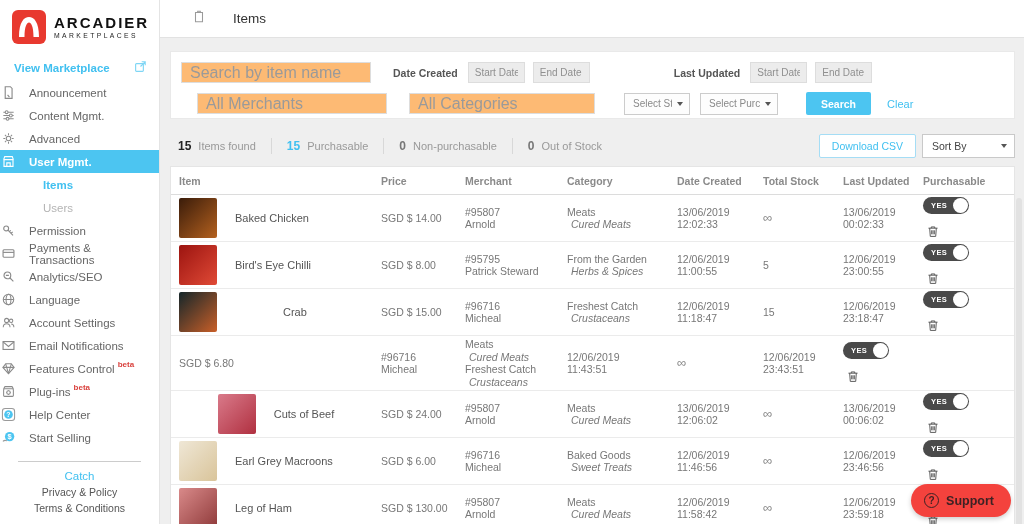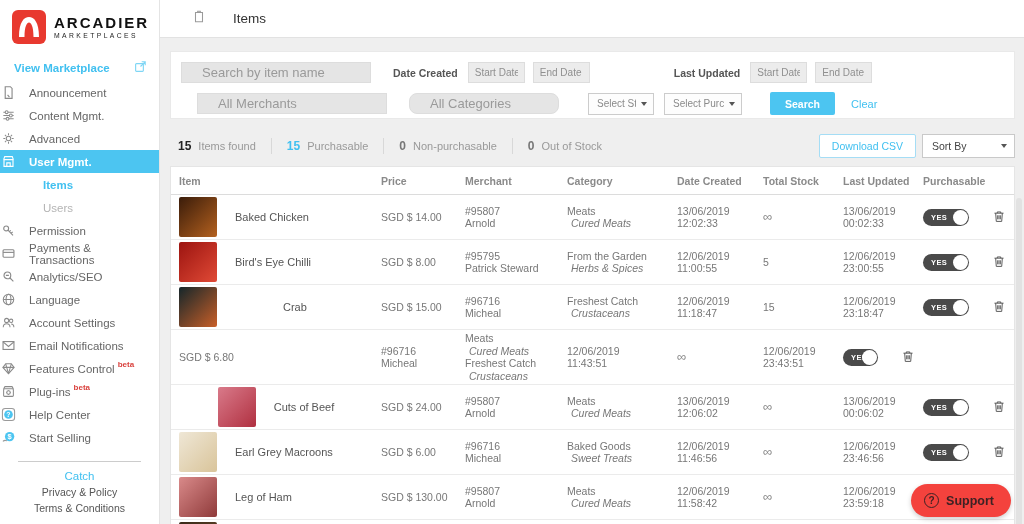--- a/index.html
+++ b/index.html
@@ -32,21 +32,21 @@
   .topbar { height:38px; background:#fff; border-bottom:1px solid #e2e2e2; display:flex; align-items:center; padding-left:32px; gap:27px; }
   .topbar .page-title { font-size:13.5px; color:#333; }
   .topbar svg { width:14px; height:15px; color:#9a9a9a; }
 
   .content { position:absolute; top:38px; left:0; right:0; bottom:0; }
 
   
   .filter-card { position:absolute; left:10px; right:9px; top:13px; height:68px; background:#fff; border:1px solid #e9e9e9; padding:10px 10px; }
   .f-row { display:flex; align-items:center; }
   .f-row + .f-row { margin-top:9px;margin-left:16px; }
-  input.txt { height:21px; border:1px solid #ddd; background:#e5e5e5; padding:0 20px; font-size:13px; color:#555; font-family:inherit; outline:none; }
+  input.txt { height:21px; border:1px solid #ddd; background:#fdba74; padding:0 8px; font-size:16px; color:#555; font-family:inherit; outline:none; }
   input.txt::placeholder { color:#9a9a9a; }
   input.date { height:21px; width:57px; border:1px solid #ddd; background:#ececec; padding:0 6px; font-size:10px; color:#777; font-family:inherit; outline:none; }
   input.date::placeholder { color:#8f8f8f; }
   .f-label { font-size:10.5px; font-weight:bold; color:#555; white-space:nowrap; }
   .sel { height:22px; border:1px solid #ccc; background:#fdfdfd; display:flex; align-items:center; justify-content:space-between; padding:0 6px 0 8px; font-size:10px; color:#8a8a8a; cursor:pointer; white-space:nowrap; overflow:hidden; }
   .caret { width:0; height:0; border-left:3.5px solid transparent; border-right:3.5px solid transparent; border-top:4.5px solid #555; margin-left:5px; flex:0 0 auto; }
   .btn-search { height:23px; border:none; background:#4cc5f1; color:#fff; font-weight:bold; font-size:10.5px; padding:0 15px; cursor:pointer; border-radius:2px; font-family:inherit; }
   .link-clear { color:#41c0f0; font-size:11px; cursor:pointer; }
 
   
@@ -66,21 +66,21 @@
   .thead, .trow { display:grid; grid-template-columns:202px 84px 102px 110px 86px 80px 80px 1fr; }
   .thead { height:28px; align-items:center; border-bottom:1px solid #dcdcdc; }
   .th { font-size:10.5px; font-weight:bold; color:#8a8a8a; padding-left:8px; }
   .trow { min-height:45px; align-items:center; border-bottom:1px solid #ebebeb; padding:2px 0; }
   .td { font-size:10.5px; color:#777; padding-left:8px; line-height:12.5px; }
   .td-item { display:flex; align-items:center; }
   .item-img { width:38px; height:40px; border-radius:2px; margin-left:8px; flex:0 0 38px; }
   .item-name { margin-left:18px; font-size:11px; color:#555; }
   .cat-line.ind { padding-left:4px;font-style:italic; }
   .stock-inf { font-size:13px; color:#888; }
-  .td-purch { display:flex; flex-direction:row; gap:20px; align-items:flex-start; }
+  .td-purch { display:flex; flex-direction:column; gap:10px; align-items:flex-start; }
   .toggle { width:46px; height:17px; background:#4a4a4a; border-radius:9px; position:relative; cursor:pointer; }
   .toggle .tg-label { position:absolute; left:8px; top:5px; font-size:7.5px; font-weight:bold; color:#fff; letter-spacing:.4px; line-height:8px; }
   .toggle .tg-knob { position:absolute; right:1px; top:1px; width:15px; height:15px; background:#fff; border-radius:50%; }
   .trash { width:14px; height:15px; color:#555; cursor:pointer; margin-left:3px; }
   .trash svg { width:14px; height:15px; }
 
   .scrollbar { position:absolute; right:2px; top:160px; width:6px; height:354px; background:#e2e2e2; border-radius:3px; z-index:6; }
 
   .support-btn { position:absolute; right:13px; bottom:7px; background:#f4423d; border:none; border-radius:17px; height:33px; padding:0 17px 0 13px; display:flex; align-items:center; gap:7px; cursor:pointer; z-index:10; font-family:inherit; box-shadow:0 2px 5px rgba(0,0,0,.2); }
   .support-btn .q-icon { width:15px; height:15px; border:1.6px solid #3d2224; border-radius:50%; color:#3d2224; font-size:10px; font-weight:bold; display:flex; align-items:center; justify-content:center; line-height:1; }
@@ -283,21 +283,21 @@
         <input class="txt" style="width: 190px;" placeholder="Search by item name">
         <span class="f-label" style="margin-left:22px">Date Created</span>
         <input class="date" style="margin-left: 10px;" placeholder="Start Date">
         <input class="date" style="margin-left: 8px;" placeholder="End Date">
         <span class="f-label" style="margin-left:84px">Last Updated</span>
         <input class="date" style="margin-left: 10px;" placeholder="Start Date">
         <input class="date" style="margin-left: 8px;" placeholder="End Date">
       </div>
       <div class="f-row">
         <input class="txt" style="width: 190px;" placeholder="All Merchants">
-        <input class="txt" style="margin-left: 22px; width: 150px; border-radius: 8px;" placeholder="All Categories">
+        <input class="txt" style="margin-left: 22px; width: 186px;" placeholder="All Categories">
         <div class="sel" style="margin-left:29px;width:66px">
           <span style="overflow:hidden;text-overflow:clip;white-space:nowrap">Select Stock</span>
           <span class="caret"></span>
         </div>
         <div class="sel" style="margin-left:10px;width:78px">
           <span style="overflow:hidden;text-overflow:clip;white-space:nowrap">Select Purchas</span>
           <span class="caret"></span>
         </div>
         <button class="btn-search" style="margin-left:28px">Search</button>
         <span class="link-clear" style="margin-left:16px">Clear</span>

